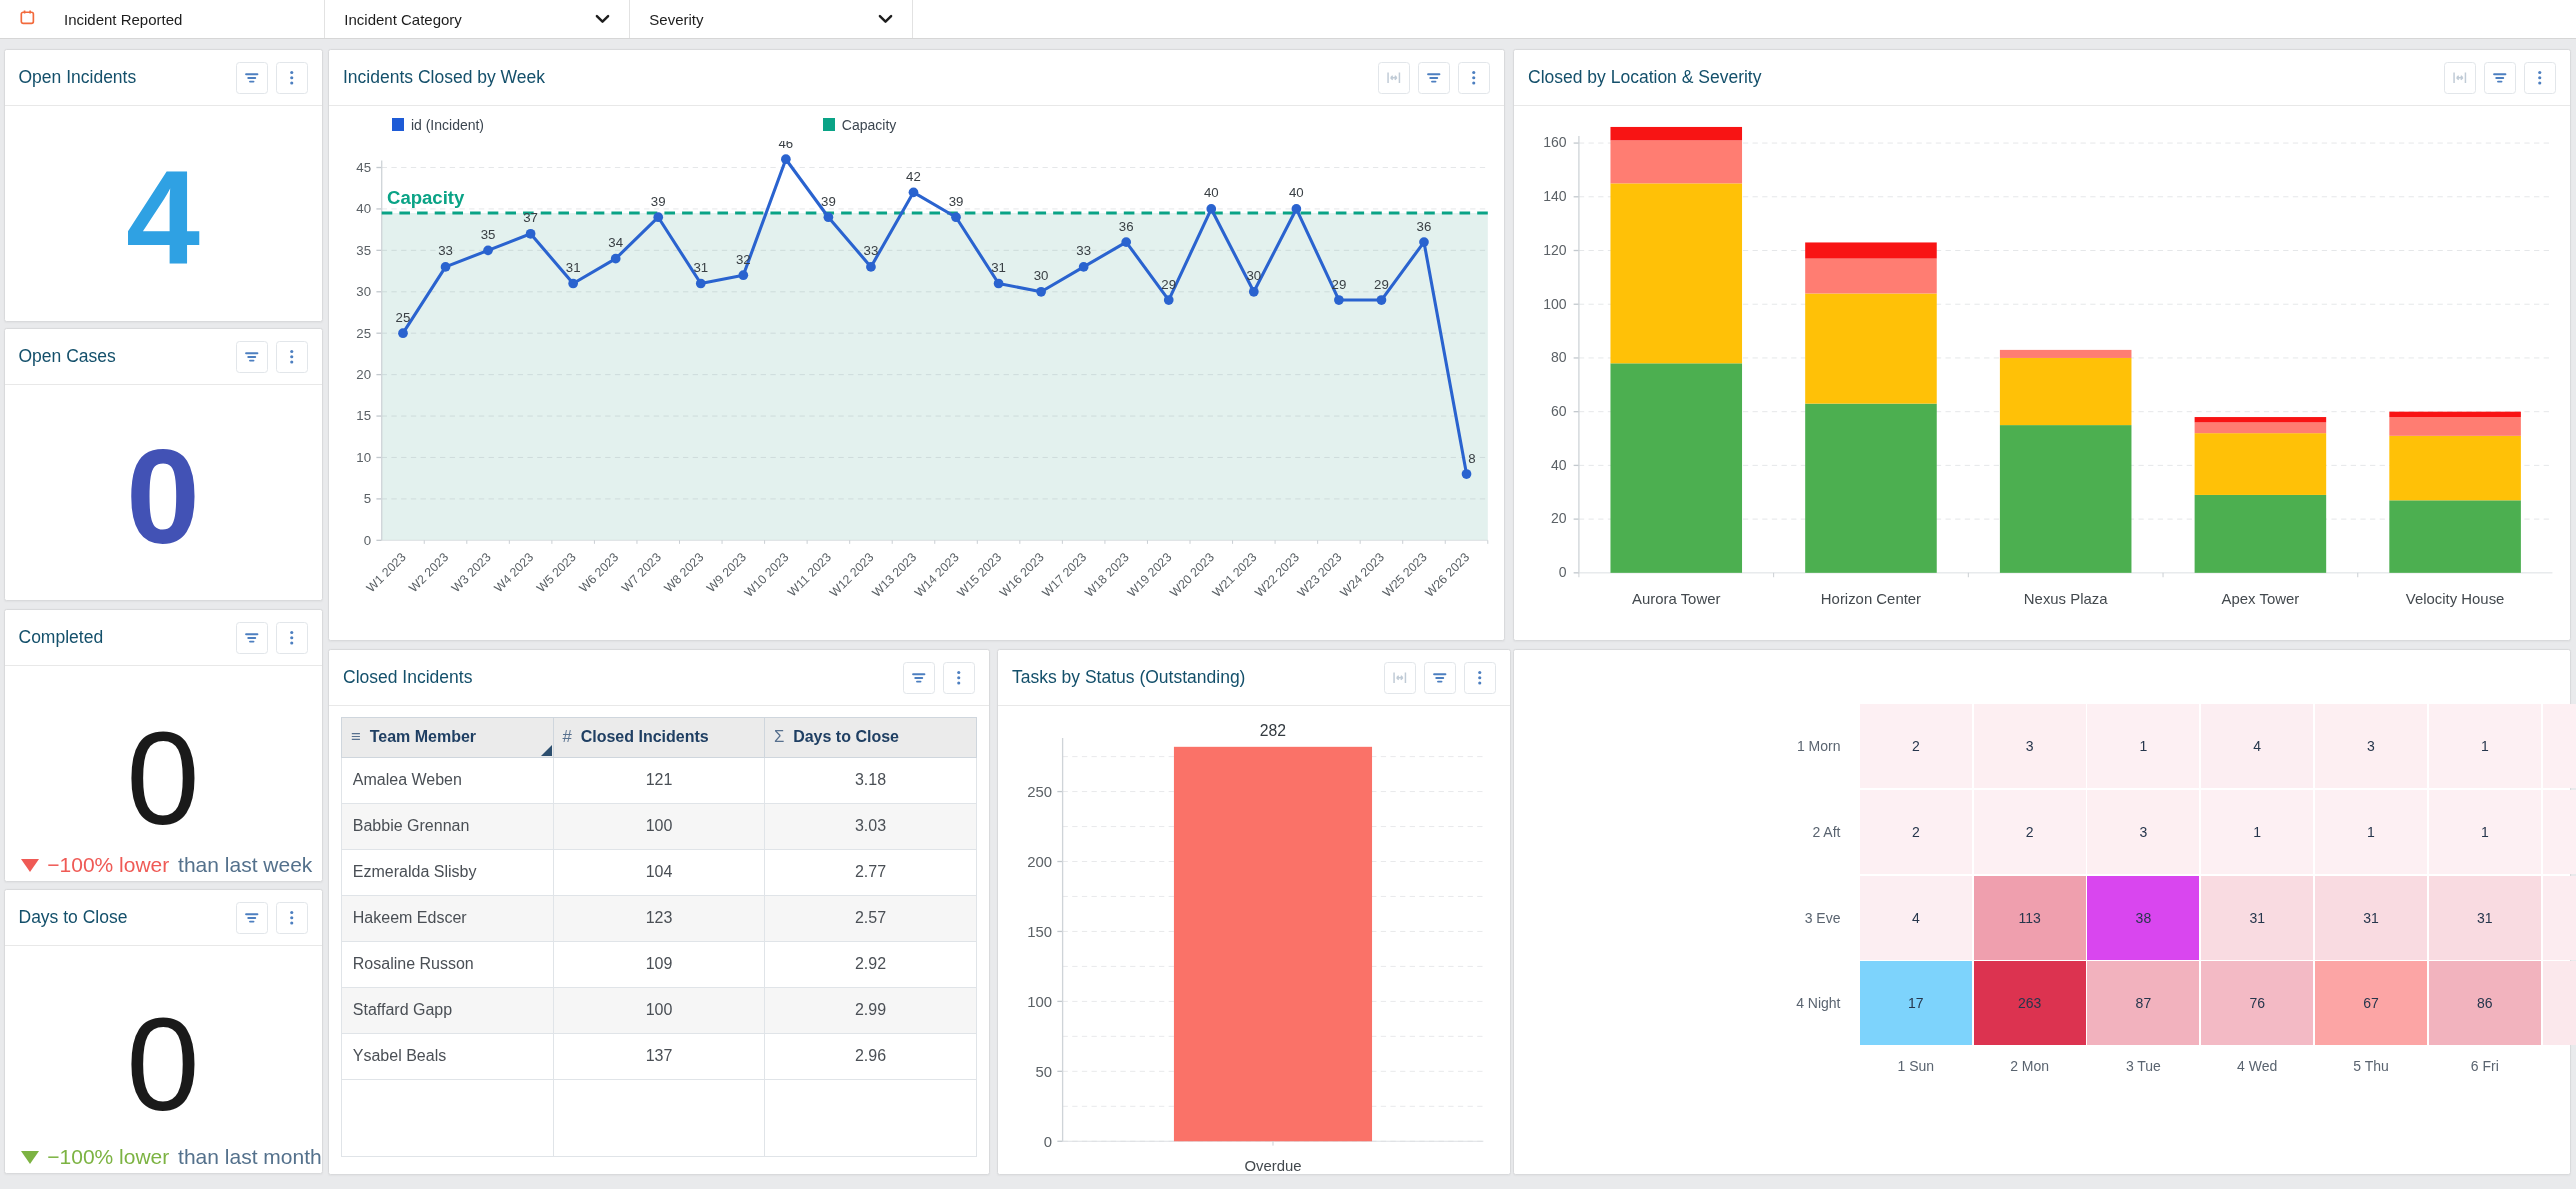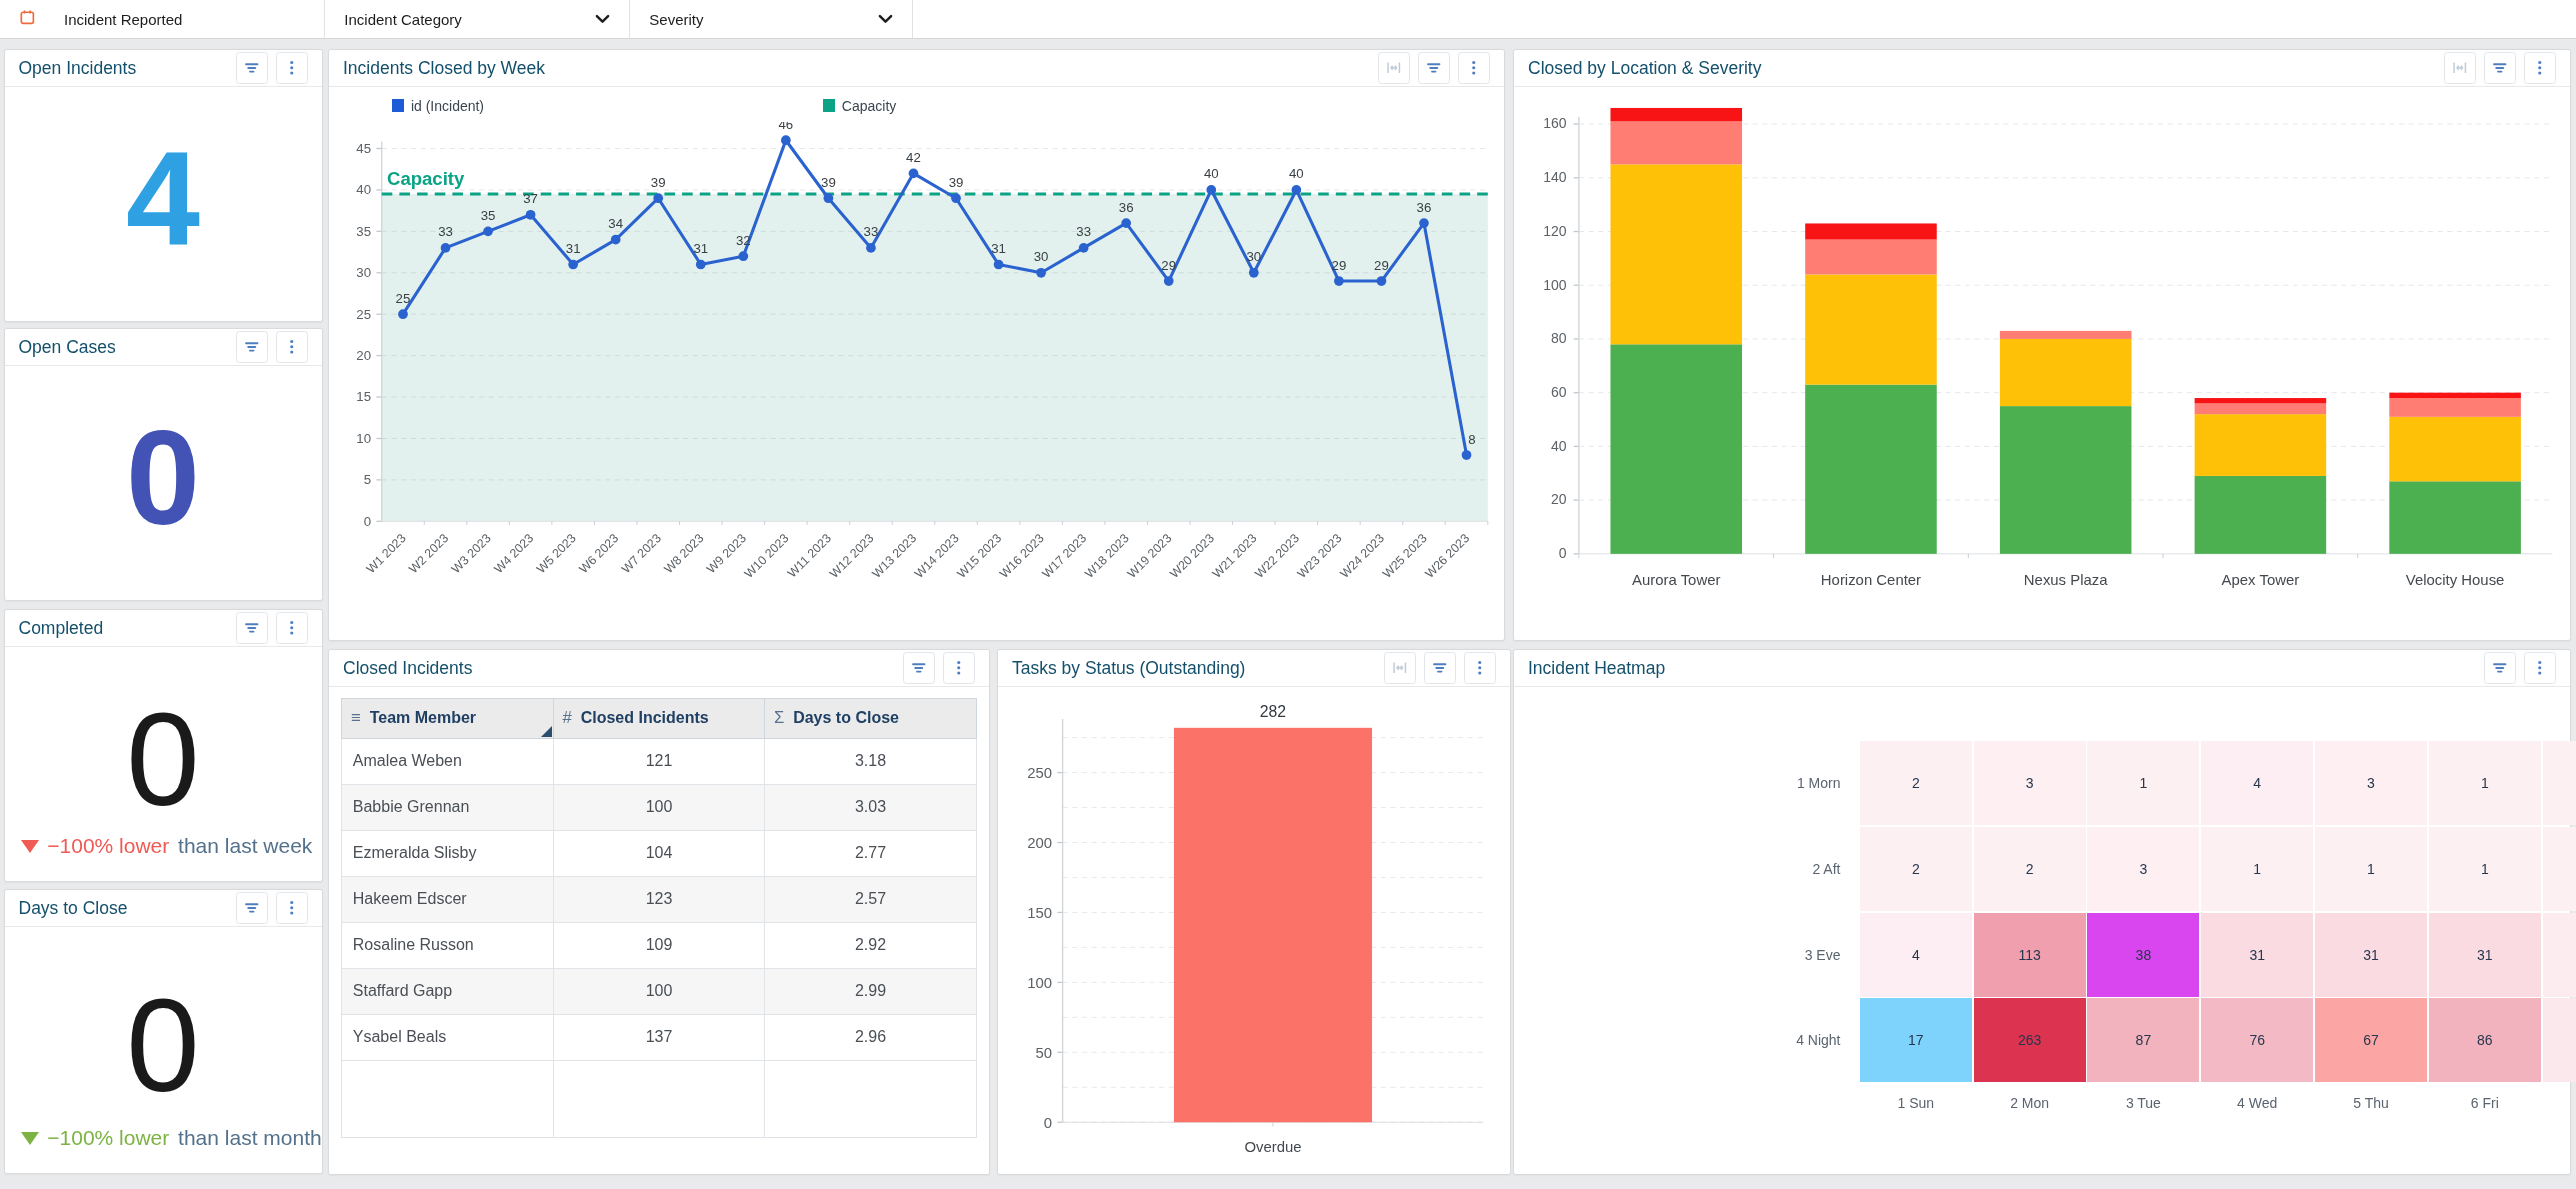--- a/index.html
+++ b/index.html
@@ -10,21 +10,21 @@
   .topbar { position:absolute; left:0; top:0; width:2576px; height:39px; background:#fff; border-bottom:0.9px solid #d6d6d6; display:flex; }
   .topbar .fsec { height:100%; display:flex; align-items:center; gap:12.3px; padding:0 19.3px; border-right:0.9px solid #e2e2e2; }
   .fsec.sec1 { width:325px;gap:28px; }
   .fsec.sec2 { width:305px; justify-content:space-between; }
   .fsec.sec3 { width:283px; justify-content:space-between; }
   .fsec .flabel { font-size:15px; color:#1d1d1d; }
   .fsec svg { flex:0 0 auto; }
 
   
   .panel { position:absolute; background:#fff; border:0.9px solid #d9dadc; border-radius:2.6px; box-shadow:0 0.9px 1.8px rgba(0,0,0,.04); }
-  .phead { height:37px; display:flex; align-items:center; padding:0 14px; border-bottom:0.9px solid #e8e8e8; }
+  .phead { height:56px; display:flex; align-items:center; padding:0 14px; border-bottom:0.9px solid #e8e8e8; }
   .ptitle { font-size:17.5px; color:#14506b; flex:1 1 auto; white-space:nowrap; overflow:hidden; }
   .icon-btn { width:32px; height:32px; border:0.9px solid #e2e6ea; border-radius:3.5px; background:#fff; display:flex; align-items:center; justify-content:center; margin-left:8px; cursor:pointer; }
 
   
   .kpi-body { position:relative; width:100%; display:flex; align-items:center; justify-content:center; }
   .kpi-value { font-weight:bold; line-height:1; }
   .kpi-trend { position:absolute; left:16px; bottom:14px; font-size:21px; display:flex; align-items:center; gap:8.8px; white-space:nowrap; }
   .tri-down { width:0; height:0; border-left:9.7px solid transparent; border-right:9.7px solid transparent; border-top:13px solid currentColor; display:inline-block; }
   .trend-suffix { color:#54718c; }
 
@@ -609,35 +609,20 @@
         <line x1="68" y1="32" x2="68" y2="492" stroke="#cfd4d8" stroke-width="1.5"></line>
         <line x1="68" y1="492" x2="548" y2="492" stroke="#d8dcdf" stroke-width="1"></line>
         <rect x="195" y="42" width="226" height="450" fill="#fa7268"></rect>
         <text x="308" y="30" text-anchor="middle" font-size="18" fill="#333a40">282</text>
         <text x="308" y="526" text-anchor="middle" font-size="17" fill="#43494e">Overdue</text>
         <line x1="308" y1="492" x2="308" y2="497" stroke="#c3c9ce"></line>
       </svg></div>
 </div>
 
 <div class="panel" style="left:1513px; top:649px; width:1058px; height:526px;">
-  <div class="phead">
-    <span class="ptitle">Incident Heatmap</span>
-    <button class="icon-btn">
-        <svg width="17.5" height="17.5" viewBox="0 0 20 20">
-          <path d="M3.5 6h13M6 10.2h8M8 14.4h4" stroke="#4d7fc0" stroke-width="2.2" stroke-linecap="round"></path>
-        </svg>
-      </button>
-    <button class="icon-btn">
-        <svg width="17.5" height="17.5" viewBox="0 0 20 20">
-          <circle cx="10" cy="4" r="1.8" fill="#4d7fc0"></circle>
-          <circle cx="10" cy="10" r="1.8" fill="#4d7fc0"></circle>
-          <circle cx="10" cy="16" r="1.8" fill="#4d7fc0"></circle>
-        </svg>
-      </button>
-  </div>
   <div class="hm-wrap">
     <div class="hm-grid" id="heatmap-mount">
         <div class="hm-rowlabel">1 Morn</div>
         <div class="hm-cell" style="background: rgb(253, 240, 243);">2</div>
         <div class="hm-cell" style="background: rgb(253, 239, 242);">3</div>
         <div class="hm-cell" style="background: rgb(253, 240, 243);">1</div>
         <div class="hm-cell" style="background: rgb(252, 238, 242);">4</div>
         <div class="hm-cell" style="background: rgb(253, 239, 242);">3</div>
         <div class="hm-cell" style="background: rgb(253, 240, 243);">1</div>
         <div class="hm-cell" style="background: rgb(253, 240, 243);">1</div>

